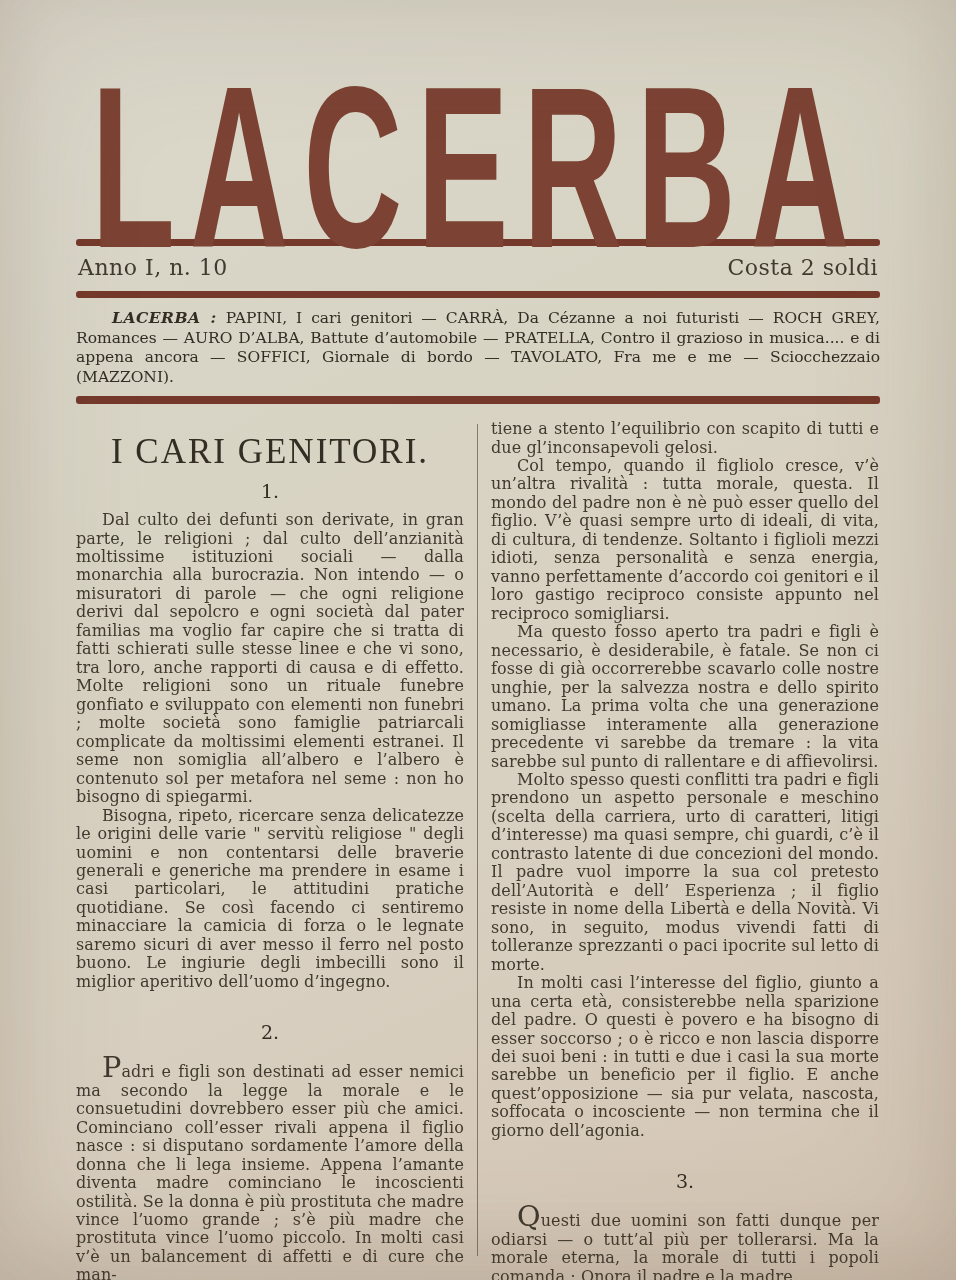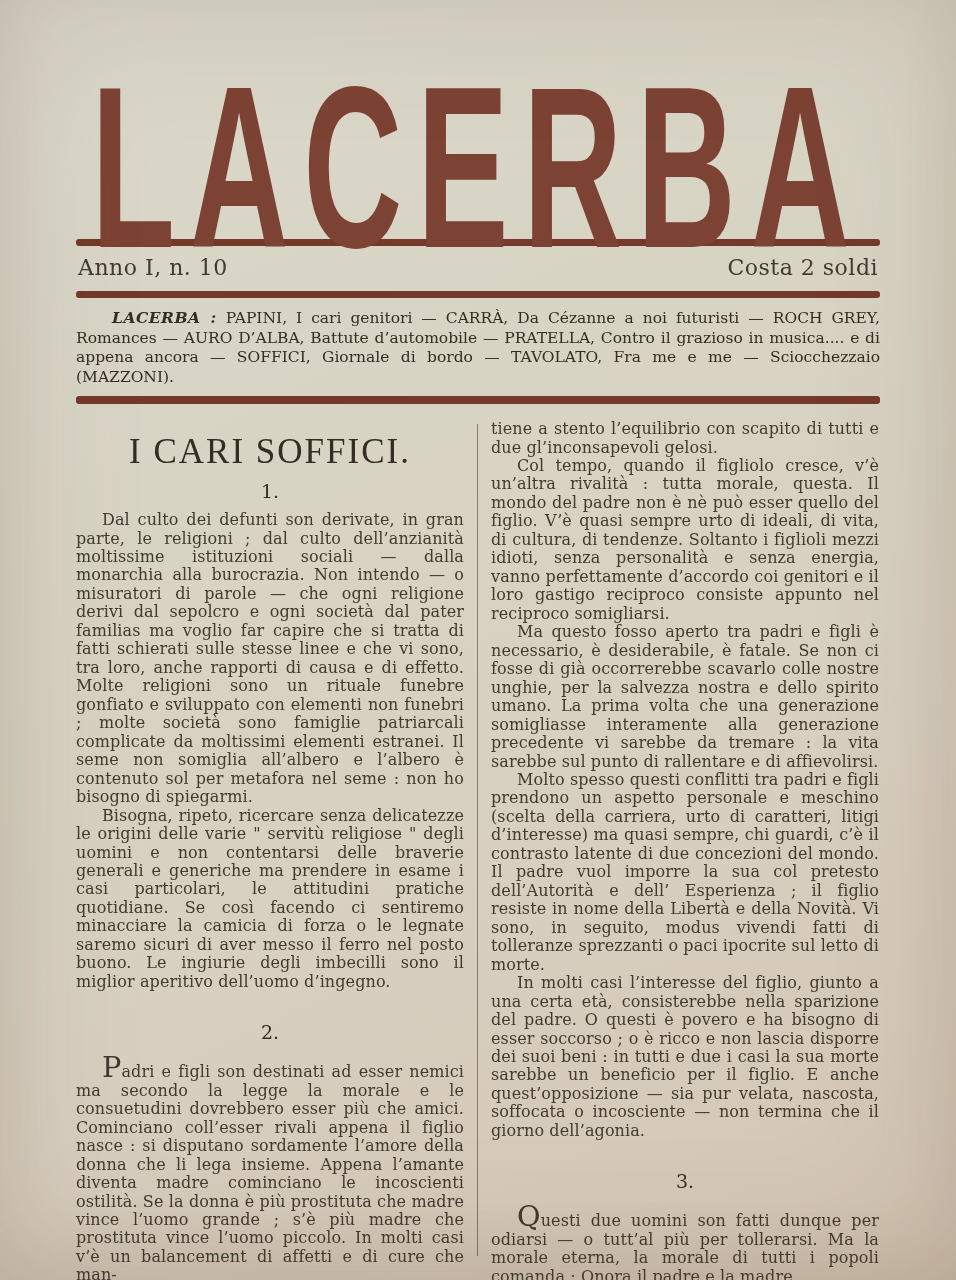--- a/index.html
+++ b/index.html
@@ -130,21 +130,21 @@
     <div class="rule"></div>
 
     <p class="contents"><span class="contents-label">LACERBA :</span><span> PAPINI, I cari genitori — CARRÀ, Da Cézanne a noi futuristi — ROCH GREY, Romances — AURO D’ALBA, Battute d’automobile — PRATELLA, Contro il grazioso in musica.... e di appena ancora — SOFFICI, Giornale di bordo — TAVOLATO, Fra me e me — Sciocchezzaio (MAZZONI).</span></p>
 
     <div class="rule rule-thick"></div>
   </header>
 
   <main class="columns">
 
     <section class="col col-left">
-      <h2 class="article-title">I CARI SOFFICI.</h2>
+      <h2 class="article-title">I CARI GENITORI.</h2>
       <div class="section-number">1.</div>
       <p class="para indent">Dal culto dei defunti son derivate, in gran parte, le religioni ; dal culto dell’anzianità moltissime istituzioni sociali — dalla monarchia alla burocrazia. Non intendo — o misuratori di parole — che ogni religione derivi dal sepolcro e ogni società dal pater familias ma voglio far capire che si tratta di fatti schierati sulle stesse linee e che vi sono, tra loro, anche rapporti di causa e di effetto. Molte religioni sono un rituale funebre gonfiato e sviluppato con elementi non funebri ; molte società sono famiglie patriarcali complicate da moltissimi elementi estranei. Il seme non somiglia all’albero e l’albero è contenuto sol per metafora nel seme : non ho bisogno di spiegarmi.</p>
       <p class="para indent">Bisogna, ripeto, ricercare senza delicatezze le origini delle varie " servitù religiose " degli uomini e non contentarsi delle braverie generali e generiche ma prendere in esame i casi particolari, le attitudini pratiche quotidiane. Se così facendo ci sentiremo minacciare la camicia di forza o le legnate saremo sicuri di aver messo il ferro nel posto buono. Le ingiurie degli imbecilli sono il miglior aperitivo dell’uomo d’ingegno.</p>
       <div class="section-number spaced">2.</div>
       <p class="para lead">Padri e figli son destinati ad esser nemici ma secondo la legge la morale e le consuetudini dovrebbero esser più che amici. Cominciano coll’esser rivali appena il figlio nasce : si disputano sordamente l’amore della donna che li lega insieme. Appena l’amante diventa madre cominciano le incoscienti ostilità. Se la donna è più prostituta che madre vince l’uomo grande ; s’è più madre che prostituta vince l’uomo piccolo. In molti casi v’è un balancement di affetti e di cure che man-</p>
     </section>
 
     <div class="col-divider"></div>
 
     <section class="col col-right">

